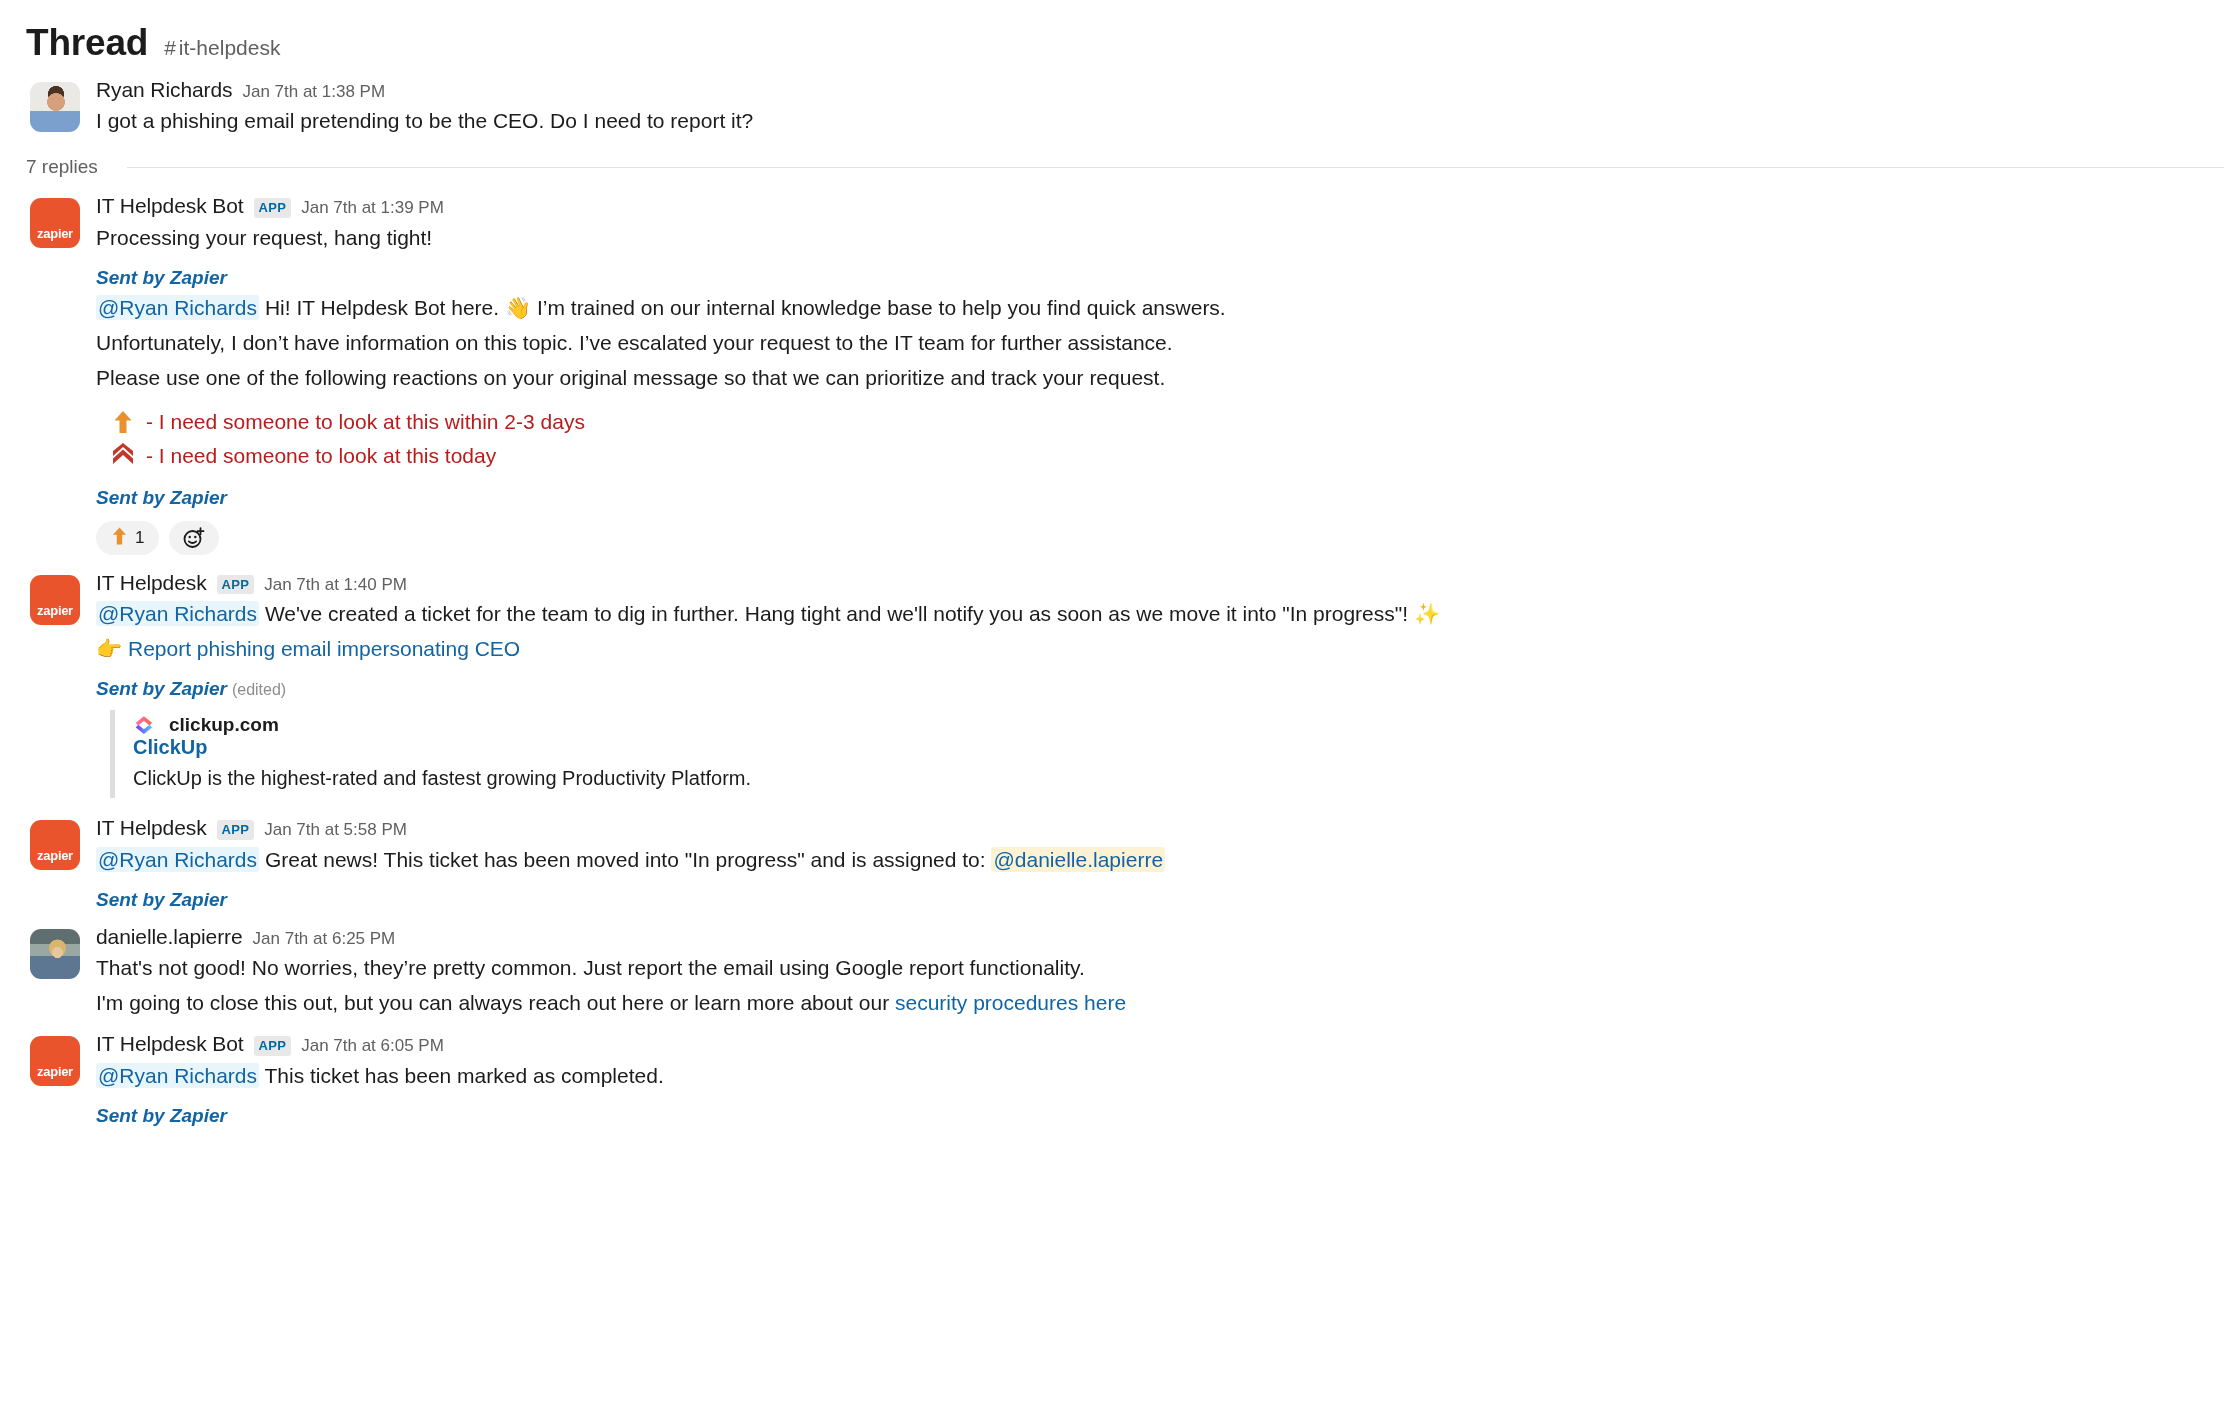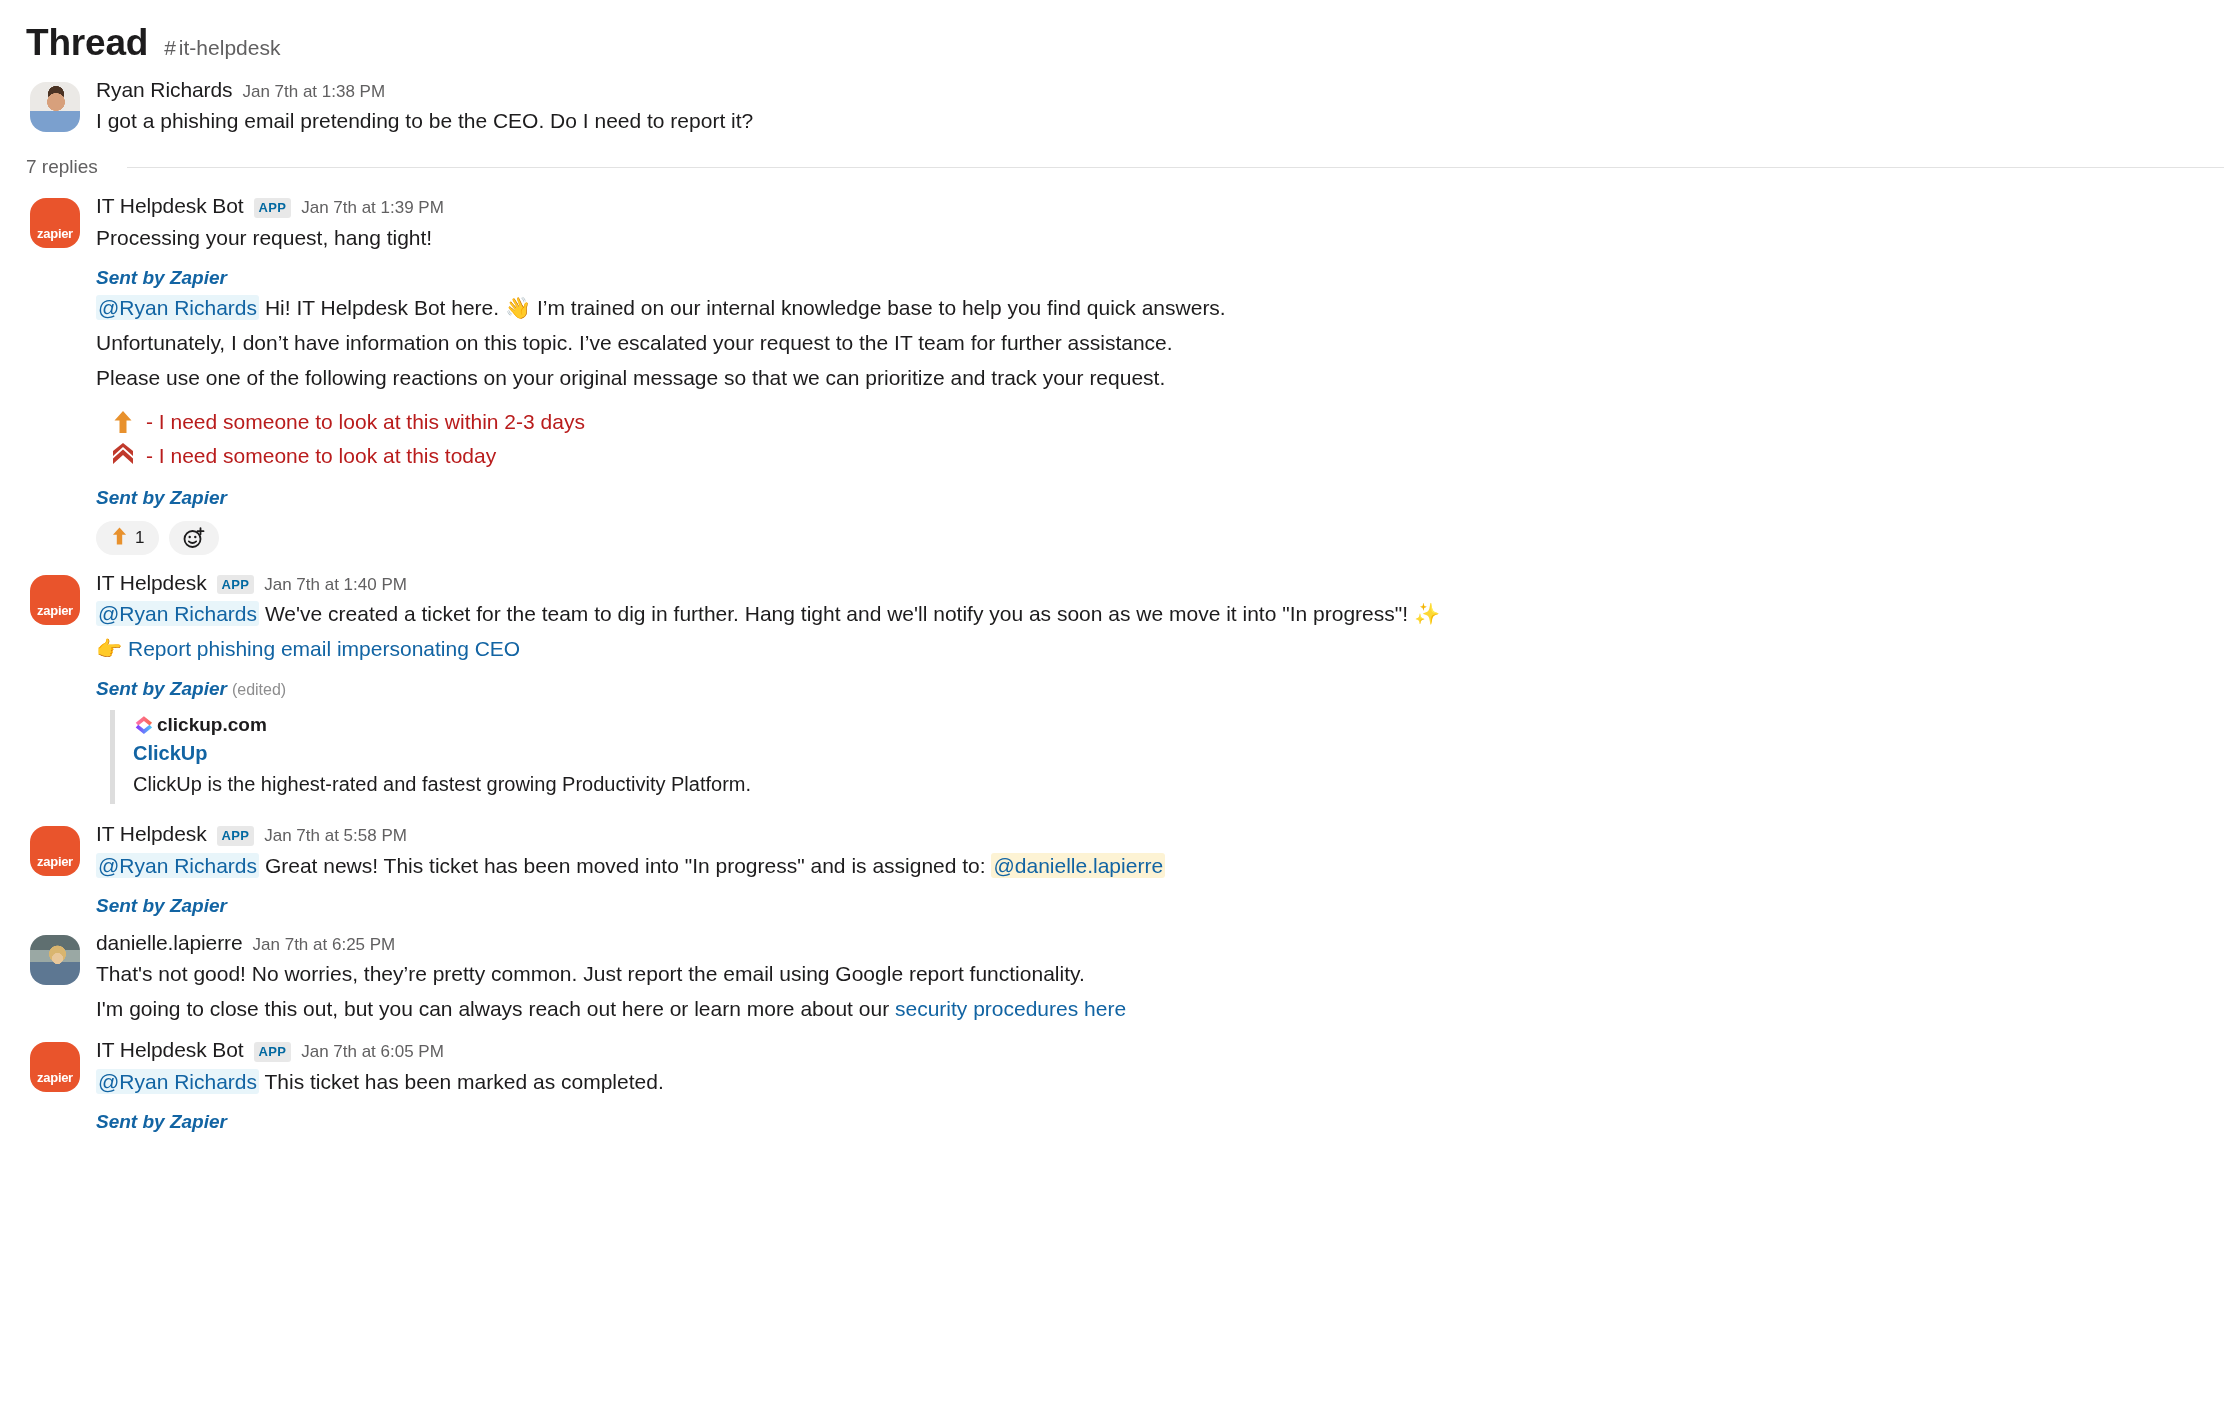--- a/index.html
+++ b/index.html
@@ -47,21 +47,21 @@
     padding: 6px 0 4px 30px;
     position: relative;
   }
   .avatar-col {
     width: 66px;
     flex: 0 0 66px;
     padding-top: 4px;
   }
   .avatar {
     width: 50px; height: 50px;
-    border-radius: 16px;
+    border-radius: 11px;
     overflow: hidden;
     position: relative;
     background: #dcdcdc;
   }
   .avatar.zapier {
     background: #e9542c;
     display: flex;
     align-items: flex-end;
     justify-content: center;
   }
@@ -224,22 +224,21 @@
   
   .unfurl {
     border-left: 5px solid #dddddd;
     padding: 4px 0 6px 18px;
     margin: 10px 0 8px 14px;
     max-width: 1100px;
   }
   .unfurl-site {
     display: flex;
     align-items: center;
-    gap: 2px;
-    margin-bottom: 6px;
+    gap: 14px;
   }
   .unfurl-site-name {
     font-size: 19px;
     font-weight: 700;
     color: #1d1c1d;
   }
   .unfurl-title {
     font-size: 20px;
     font-weight: 700;
     color: #1264a3;

